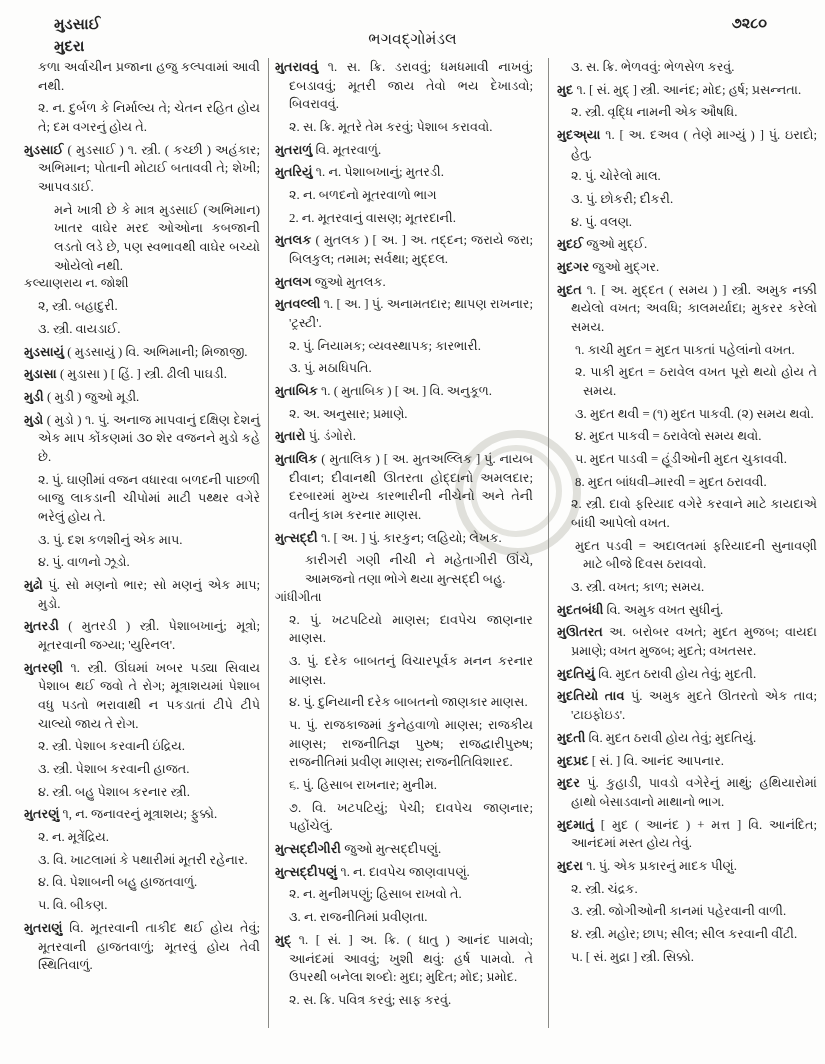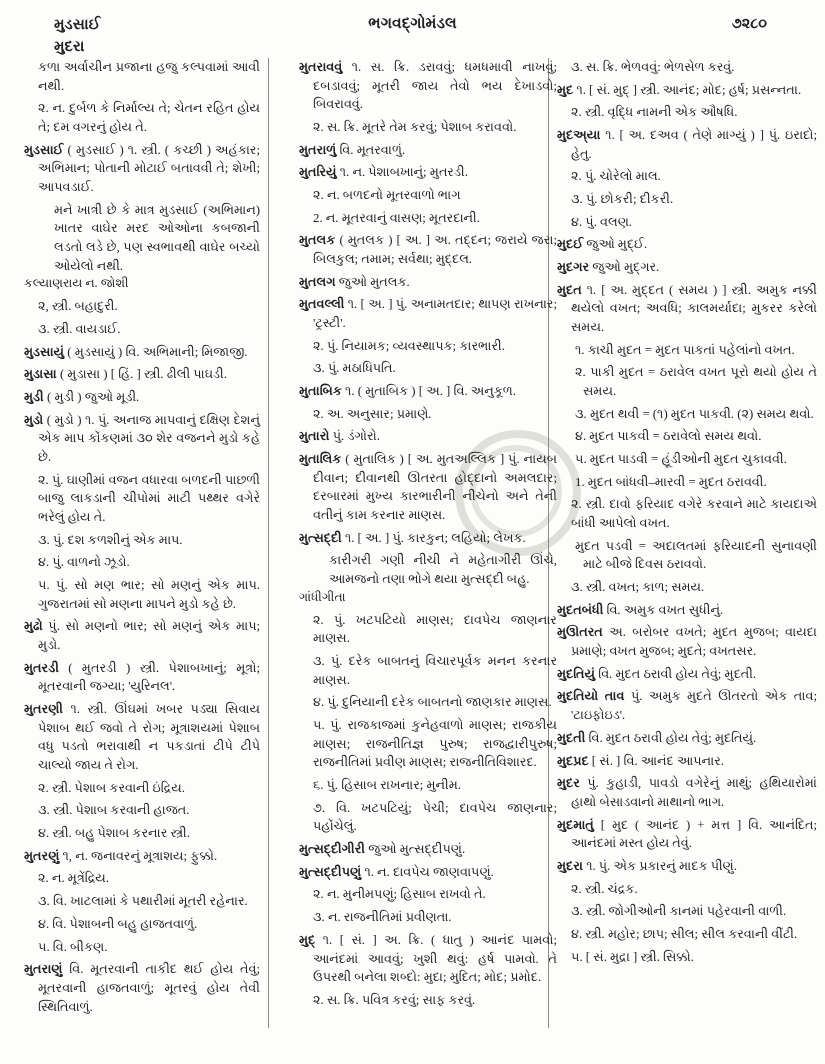--- a/index.html
+++ b/index.html
@@ -5,41 +5,41 @@
   html,body{margin:0;padding:0;}
   body{
     width:825px;height:1064px;overflow:hidden;position:relative;
     background:#fdfdfc;color:#222;
     font-family:"Liberation Serif","DejaVu Serif",serif;
   }
   
   .header{position:absolute;top:10px;left:0;width:825px;height:48px;z-index:2;}
   .running-head{position:absolute;left:54px;top:4px;font-weight:700;font-size:15px;line-height:1.45;}
   .running-head .rh2{font-weight:700;}
-  .page-title{position:absolute;left:0;right:0;top:4px;text-align:center;font-weight:700;font-size:15.5px;}
+  .page-title{position:absolute;left:0;right:0;top:20px;text-align:center;font-weight:400;font-size:15.5px;}
   .page-number{position:absolute;right:58px;top:5px;font-size:14.5px;font-weight:700;}
   
   .watermark{position:absolute;inset:0;z-index:0;pointer-events:none;}
   .ring{position:absolute;border-radius:50%;border:10px solid #ececе8;}
   .ring.r1{left:240px;top:360px;width:190px;height:190px;border-color:#eeeeea;}
   .ring.r2{left:360px;top:300px;width:190px;height:190px;border-color:#ececе8;border-color:#ececf0;}
   .ring.r3{left:470px;top:370px;width:190px;height:190px;border-color:#e9e9e5;}
   .ring.r4{left:300px;top:500px;width:190px;height:190px;border-color:#eeeeea;}
   .ring.r5{left:430px;top:500px;width:190px;height:190px;border-color:#ececе8;border-color:#edede9;}
   .ring.r6{left:365px;top:620px;width:190px;height:190px;border-color:#efefeb;}
   .ring.r7{left:455px;top:430px;width:110px;height:110px;border:8px solid #e0e0db;}
   .ring.r8{left:470px;top:445px;width:80px;height:80px;border:6px solid #e4e4df;}
   
   .vrule{position:absolute;top:58px;bottom:36px;width:1px;background:#8a8a86;z-index:1;}
   .vrule.v1{left:268px;}
   .vrule.v2{left:548px;}
   
   .col{position:absolute;top:54px;z-index:1;font-size:12.8px;line-height:1.46;text-align:justify;}
   .col1{left:24px;width:236px;}
-  .col2{left:299px;width:258px;}
+  .col2{left:275px;width:258px;}
   .col3{left:557px;width:260px;}
   .para{margin:4px 0;}
   .para b{font-weight:700;}
   .entry{padding-left:14px;text-indent:-14px;}
   .cont{padding-left:14px;}
   .sense{padding-left:14px;}
   .sub{padding-left:26px;text-indent:-8px;}
   .quote{padding-left:30px;margin-top:2px;margin-bottom:0;}
   .cite{text-align:left;padding-right:6px;margin-top:0;font-size:12.3px;}
 </style>
@@ -77,21 +77,20 @@
     <div class="para cite">કલ્યાણરાય ન. જોશી</div>
     <div class="para sense">૨, સ્ત્રી. બહાદુરી.</div>
     <div class="para sense">૩. સ્ત્રી. વાયડાઈ.</div>
     <div class="para entry"><b>મુડસાયું </b>( મુડસાયું ) વિ. અભિમાની; મિજાજી.</div>
     <div class="para entry"><b>મુડાસા </b>( મુડાસા ) [ હિં. ] સ્ત્રી. ઢીલી પાઘડી.</div>
     <div class="para entry"><b>મુડી </b>( મુડી ) જુઓ મૂડી.</div>
     <div class="para entry"><b>મુડો </b>( મુડો ) ૧. પું. અનાજ માપવાનું દક્ષિણ દેશનું એક માપ કોંકણમાં ૩૦ શેર વજનને મુડો કહે છે.</div>
     <div class="para sense">૨. પું. ઘાણીમાં વજન વધારવા બળદની પાછળી બાજુ લાકડાની ચીપોમાં માટી પથ્થર વગેરે ભરેલું હોય તે.</div>
     <div class="para sense">૩. પું. દશ કળશીનું એક માપ.</div>
     <div class="para sense">૪. પું. વાળનો ઝૂડો.</div>
-    <div class="para sense">૫. પું. સો મણ ભાર; સો મણનું એક માપ. ગુજરાતમાં સો મણના માપને મુડો કહે છે.</div>
     <div class="para entry"><b>મુઢો </b>પું. સો મણનો ભાર; સો મણનું એક માપ; મુડો.</div>
     <div class="para entry"><b>મુતરડી </b>( મુતરડી ) સ્ત્રી. પેશાબખાનું; મૂત્રો; મૂતરવાની જગ્યા; 'યુરિનલ'.</div>
     <div class="para entry"><b>મુતરણી </b>૧. સ્ત્રી. ઊંઘમાં ખબર પડ્યા સિવાય પેશાબ થઈ જવો તે રોગ; મૂત્રાશયમાં પેશાબ વધુ પડતો ભરાવાથી ન પકડાતાં ટીપે ટીપે ચાલ્યો જાય તે રોગ.</div>
     <div class="para sense">૨. સ્ત્રી. પેશાબ કરવાની ઇંદ્રિય.</div>
     <div class="para sense">૩. સ્ત્રી. પેશાબ કરવાની હાજત.</div>
     <div class="para sense">૪. સ્ત્રી. બહુ પેશાબ કરનાર સ્ત્રી.</div>
     <div class="para entry"><b>મુતરણું </b>૧, ન. જનાવરનું મૂત્રાશય; ફુક્કો.</div>
     <div class="para sense">૨. ન. મૂત્રેંદ્રિય.</div>
     <div class="para sense">૩. વિ. ખાટલામાં કે પથારીમાં મૂતરી રહેનાર.</div>
     <div class="para sense">૪. વિ. પેશાબની બહુ હાજતવાળું.</div>
@@ -139,21 +138,21 @@
     <div class="para sense">૩. પું. છોકરી; દીકરી.</div>
     <div class="para sense">૪. પું. વલણ.</div>
     <div class="para entry"><b>મુદઈ </b>જુઓ મુદ્ઈ.</div>
     <div class="para entry"><b>મુદગર </b>જુઓ મુદ્ગર.</div>
     <div class="para entry"><b>મુદત </b>૧. [ અ. મુદ્દત ( સમય ) ] સ્ત્રી. અમુક નક્કી થયેલો વખત; અવધિ; કાલમર્યાદા; મુકરર કરેલો સમય.</div>
     <div class="para sub">૧. કાચી મુદત = મુદત પાકતાં પહેલાંનો વખત.</div>
     <div class="para sub">૨. પાકી મુદત = ઠરાવેલ વખત પૂરો થયો હોય તે સમય.</div>
     <div class="para sub">૩. મુદત થવી = (૧) મુદત પાકવી. (૨) સમય થવો.</div>
     <div class="para sub">૪. મુદત પાકવી = ઠરાવેલો સમય થવો.</div>
     <div class="para sub">૫. મુદત પાડવી = હૂંડીઓની મુદત ચુકાવવી.</div>
-    <div class="para sub">1. મુદત બાંધવી–મારવી = મુદત ઠરાવવી.</div>
+    <div class="para sub">8. મુદત બાંધવી–મારવી = મુદત ઠરાવવી.</div>
     <div class="para sense">૨. સ્ત્રી. દાવો ફરિયાદ વગેરે કરવાને માટે કાયદાએ બાંધી આપેલો વખત.</div>
     <div class="para sub">મુદત પડવી = અદાલતમાં ફરિયાદની સુનાવણી માટે બીજે દિવસ ઠરાવવો.</div>
     <div class="para sense">૩. સ્ત્રી. વખત; કાળ; સમય.</div>
     <div class="para entry"><b>મુદતબંધી </b>વિ. અમુક વખત સુધીનું.</div>
     <div class="para entry"><b>મુઊતરત </b>અ. બરોબર વખતે; મુદત મુજબ; વાયદા પ્રમાણે; વખત મુજબ; મુદતે; વખતસર.</div>
     <div class="para entry"><b>મુદતિયું </b>વિ. મુદત ઠરાવી હોય તેવું; મુદતી.</div>
     <div class="para entry"><b>મુદતિયો તાવ </b>પું. અમુક મુદતે ઊતરતો એક તાવ; 'ટાઇફોઇડ'.</div>
     <div class="para entry"><b>મુદતી </b>વિ. મુદત ઠરાવી હોય તેવું; મુદતિયું.</div>
     <div class="para entry"><b>મુદપ્રદ </b>[ સં. ] વિ. આનંદ આપનાર.</div>
     <div class="para entry"><b>મુદર </b>પું. કુહાડી, પાવડો વગેરેનું માથું; હથિયારોમાં હાથો બેસાડવાનો માથાનો ભાગ.</div>

